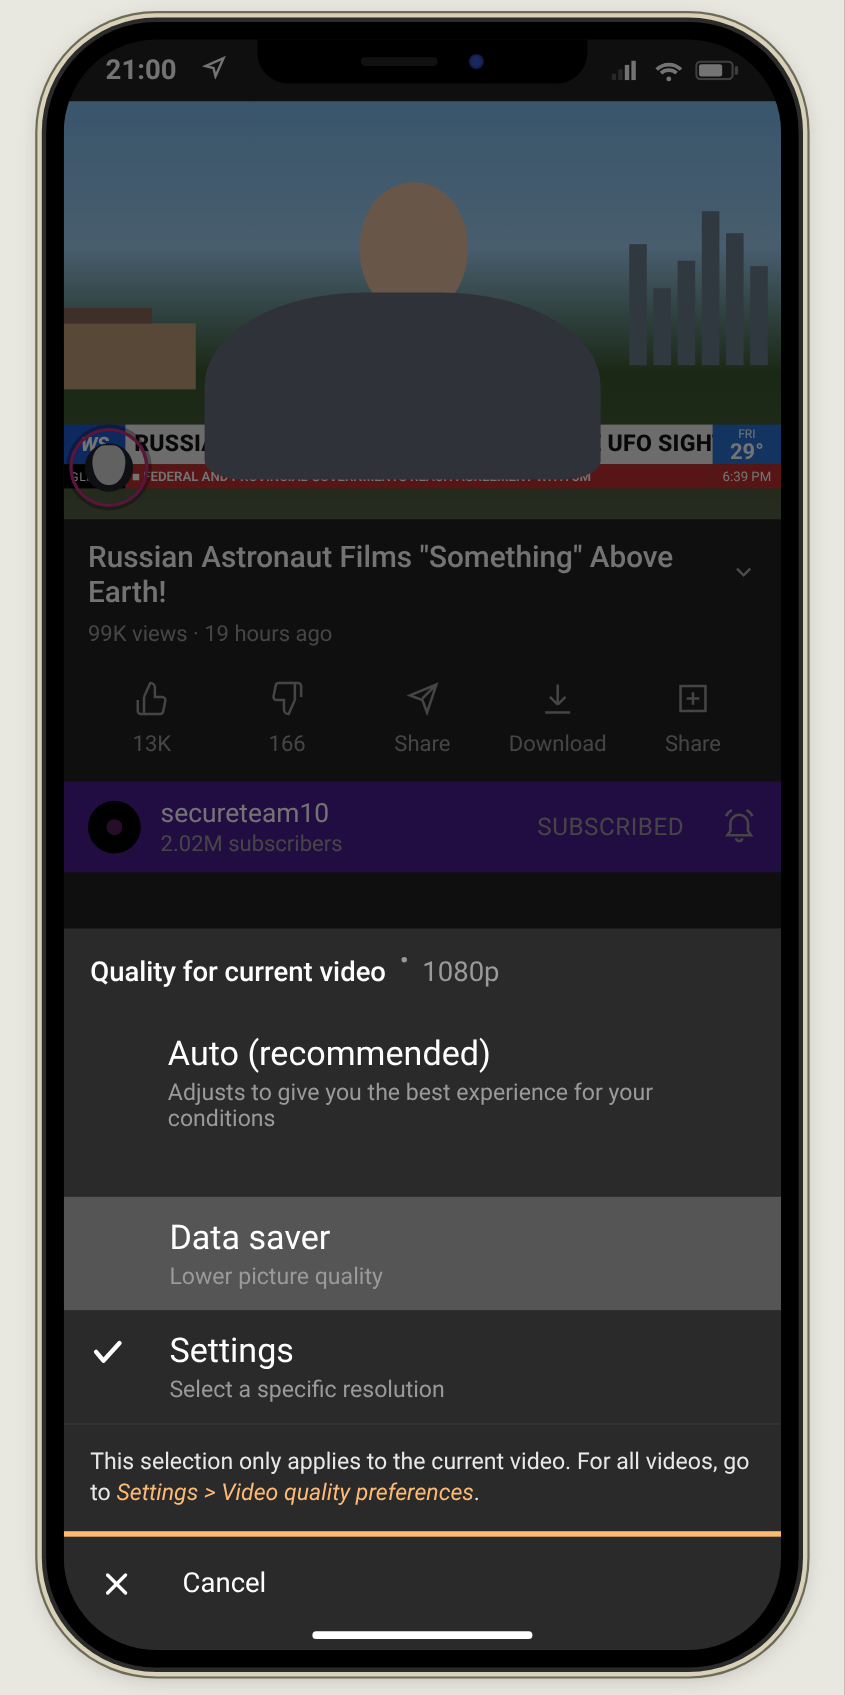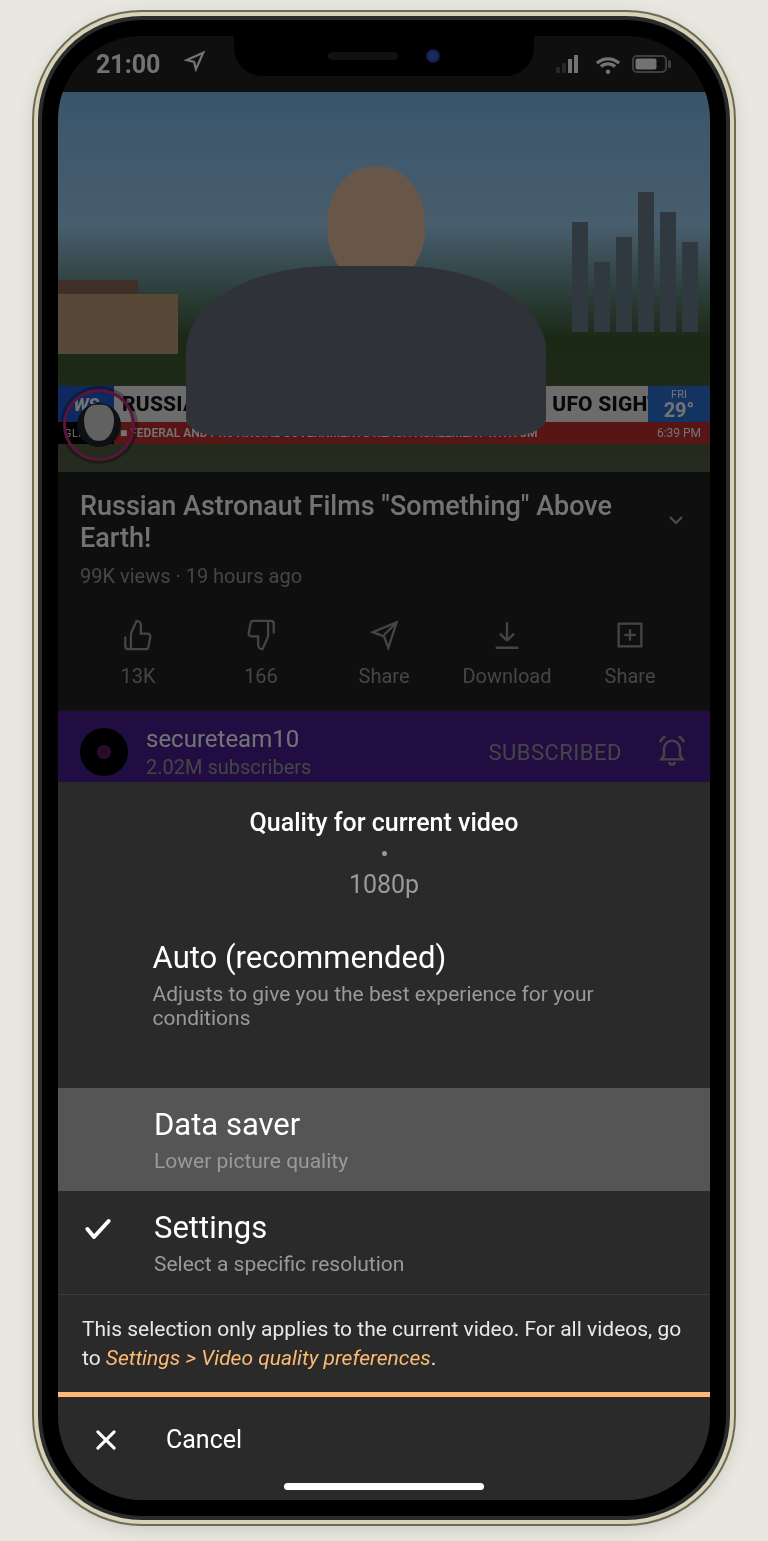--- a/index.html
+++ b/index.html
@@ -114,22 +114,22 @@
   .ch-sub  { color:#9a9a9a; font-size:20px; margin-top: 2px;}
   .subbed  { margin-left:auto; color:#9a9a9a; font-size:22px; letter-spacing:.5px;}
   .bell svg { stroke:#9a9a9a; }
 
   
   .sheet {
     position:absolute; left:0; right:0; bottom:0;
     background:#2a2a2a; color:#fff;
   }
   .sheet-head {
-    display:flex; align-items:center; gap:14px;
-    padding: 26px 24px 22px; font-size:25px; font-weight:500;flex-direction:column;
+    display:flex; align-items:flex-start; gap:14px;
+    padding: 26px 24px 22px; font-size:25px; font-weight:500;
   }
   .sheet-head .dot { width:5px; height:5px; border-radius:50%; background:#9a9a9a;}
   .sheet-head .res { color:#9a9a9a; font-weight:400;}
   .opt {
     display:flex; align-items:flex-start; padding: 18px 24px; gap: 0;
   }
   .opt .check { width: 72px; display:flex; justify-content:flex-start; padding-top: 4px;}
   .opt .texts .name { font-size:31px; }
   .opt .texts .desc { font-size:21px; color:#9a9a9a; margin-top:6px; }
   .opt.highlight { background:#555; }

